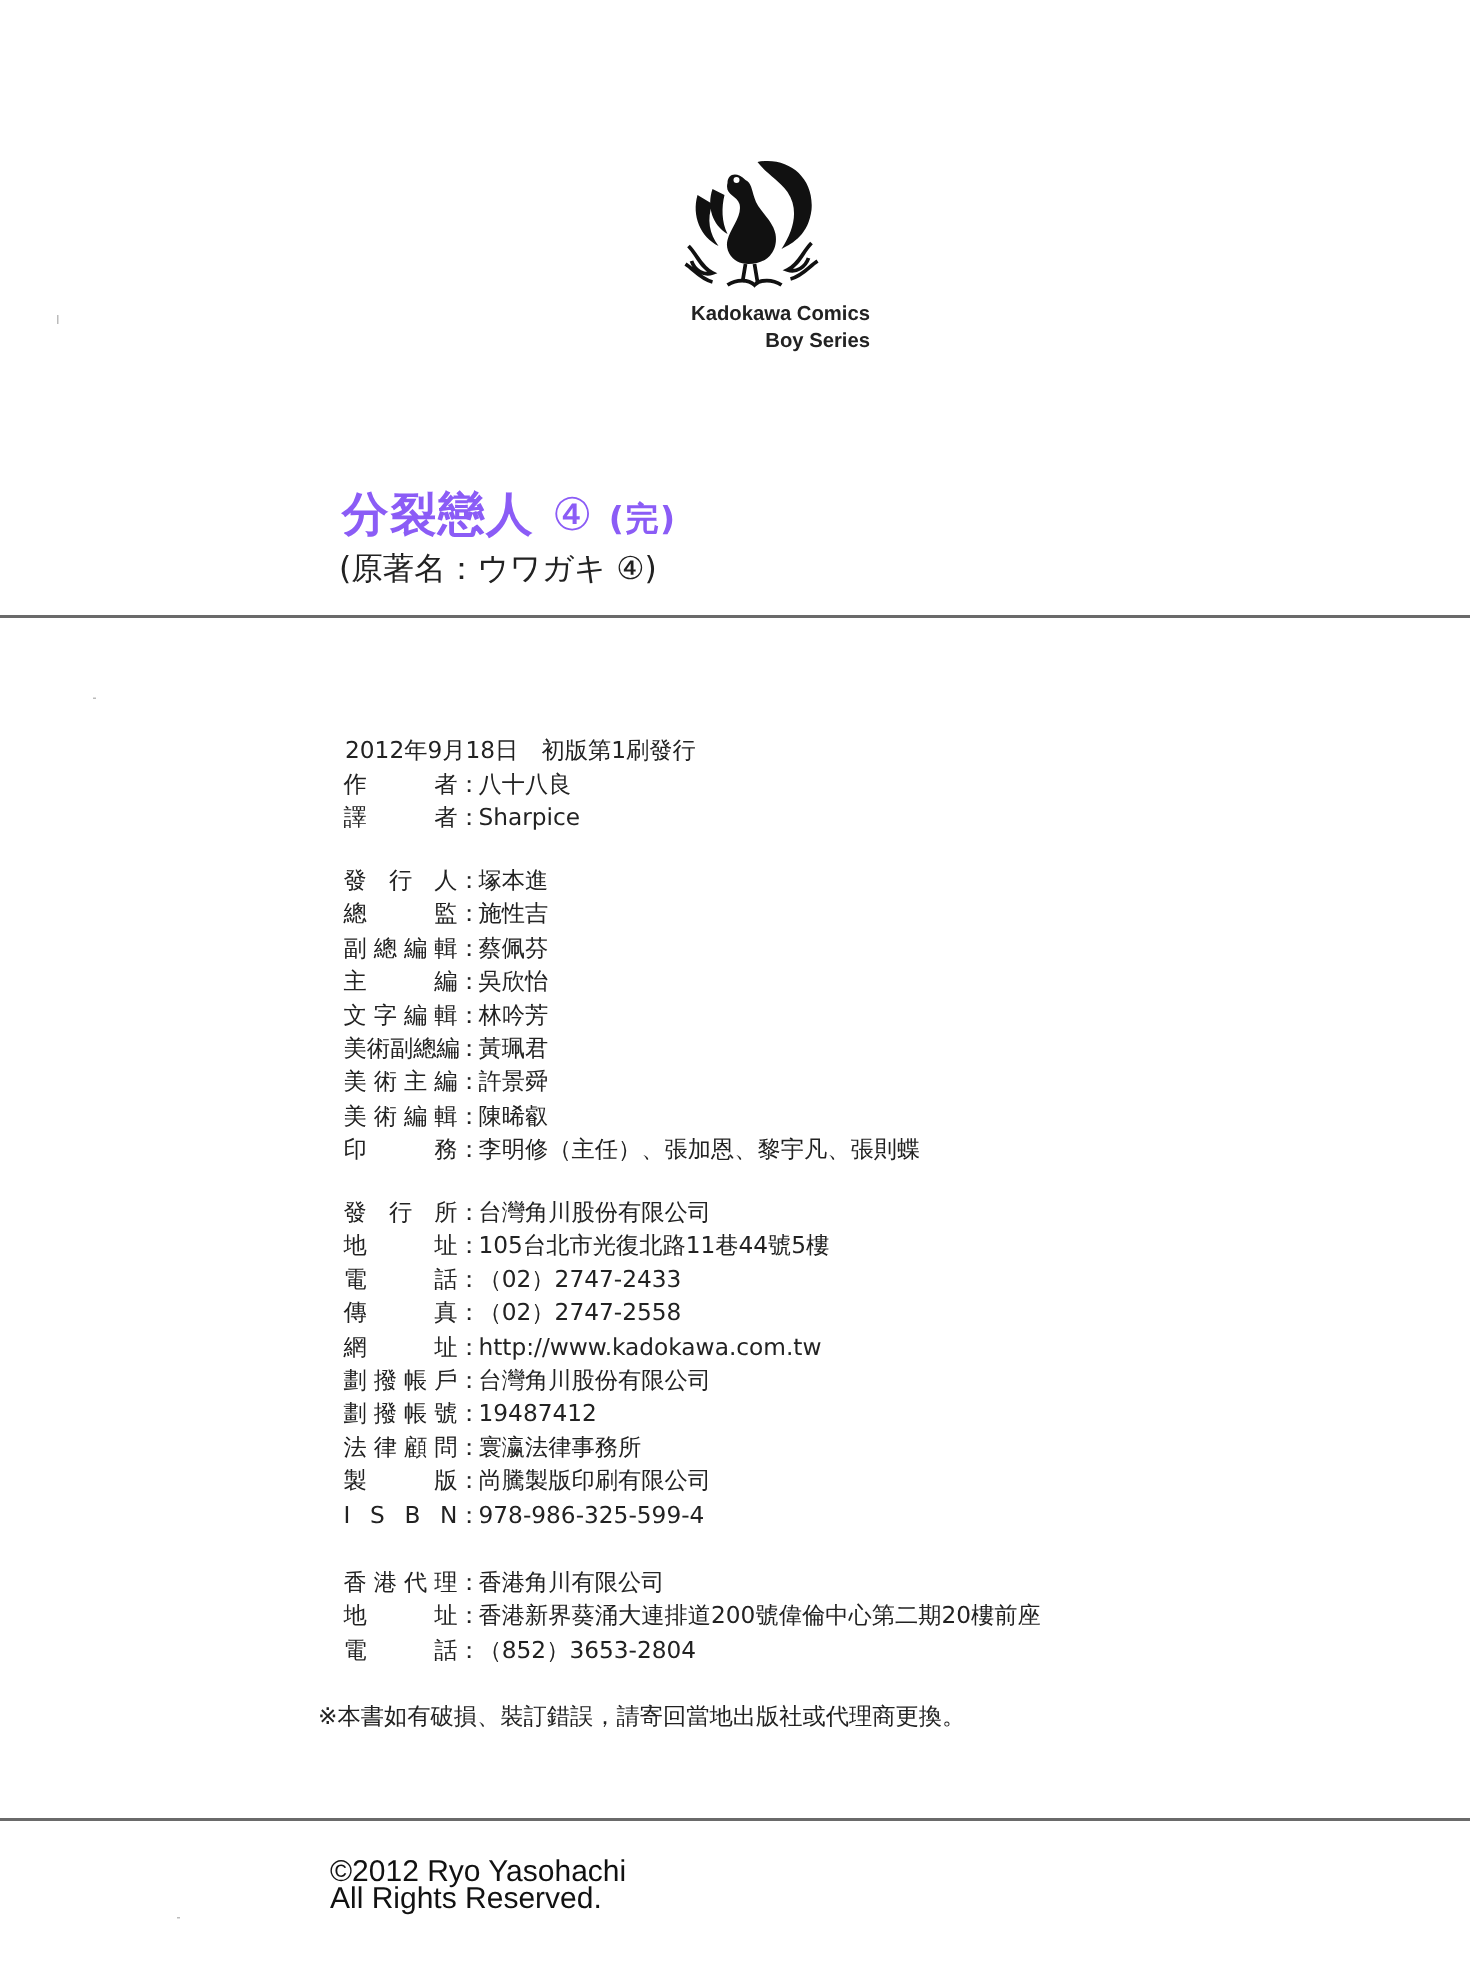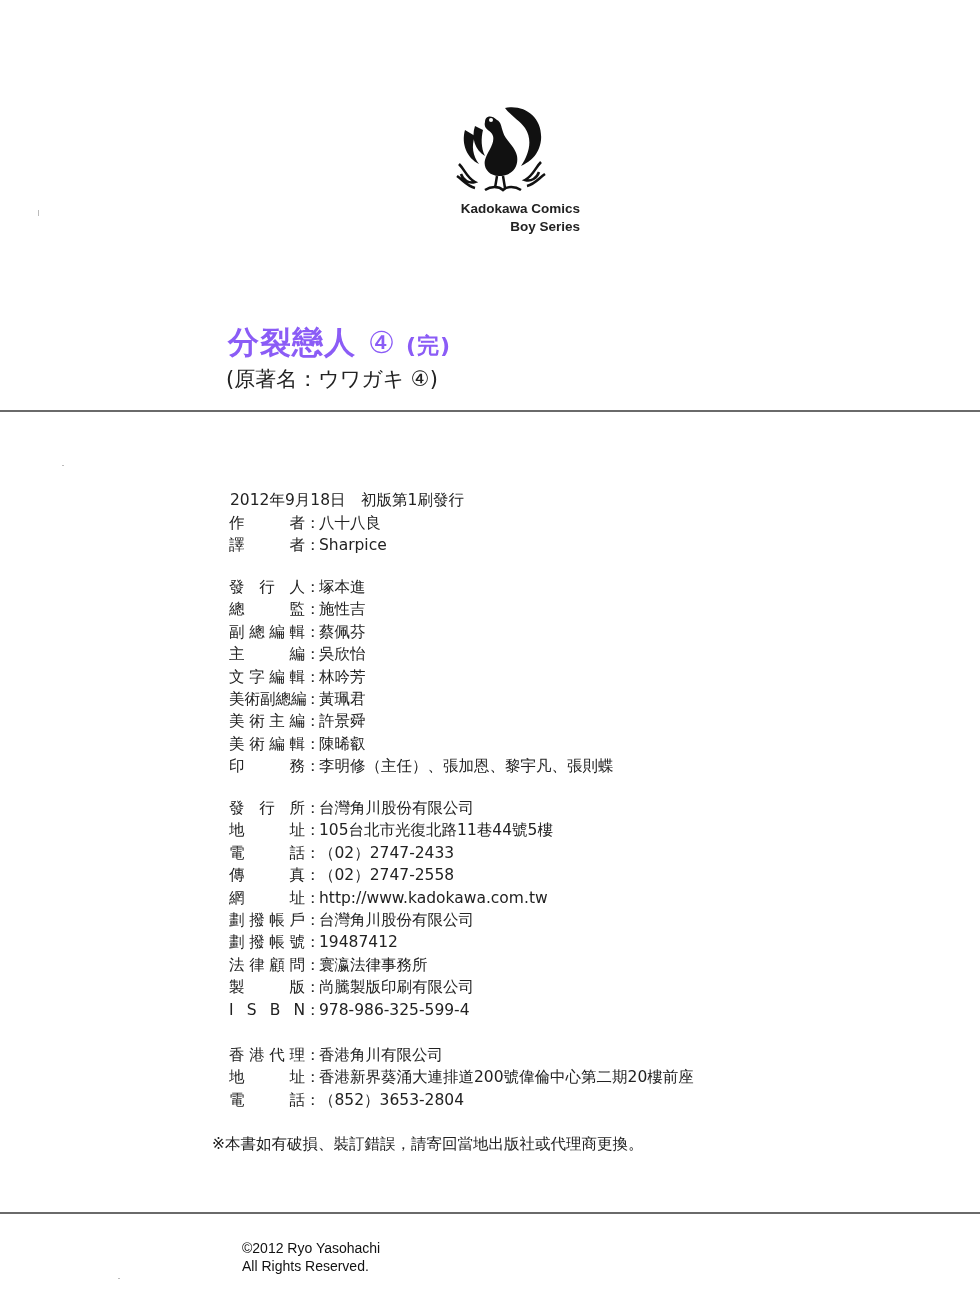--- a/index.html
+++ b/index.html
@@ -37,22 +37,22 @@
     }
     .row { display: flex; height: 22.4px; line-height: 22.4px; white-space: nowrap; }
     .row .lbl { width: 76px; display: flex; justify-content: space-between; }
     .row .lbl span { display: inline-block; }
     .row .colon { width: 14px; text-align: center; }
     .row .val { }
     .notice {
       position: absolute; left: 212px; top: 1134px; font-size: 15.5px; color: #222;
     }
     .copyright {
-      position: absolute; left: 242px; top: 1239px;
-      font-family: "Liberation Sans", sans-serif; font-size: 14px; line-height: 18px; color: #111;
+      position: absolute; left: 220px; top: 1239px;
+      font-family: "Liberation Sans", sans-serif; font-size: 20px; line-height: 18px; color: #111;
     }
     .speck { position: absolute; background: #bbb; }
   </style>
 </head>
 <body>
 
 <div class="speck" style="left:38px;top:210px;width:1px;height:6px;"></div>
 <div class="speck" style="left:62px;top:465px;width:2px;height:1px;"></div>
 <div class="speck" style="left:118px;top:1278px;width:2px;height:1px;"></div>
 

